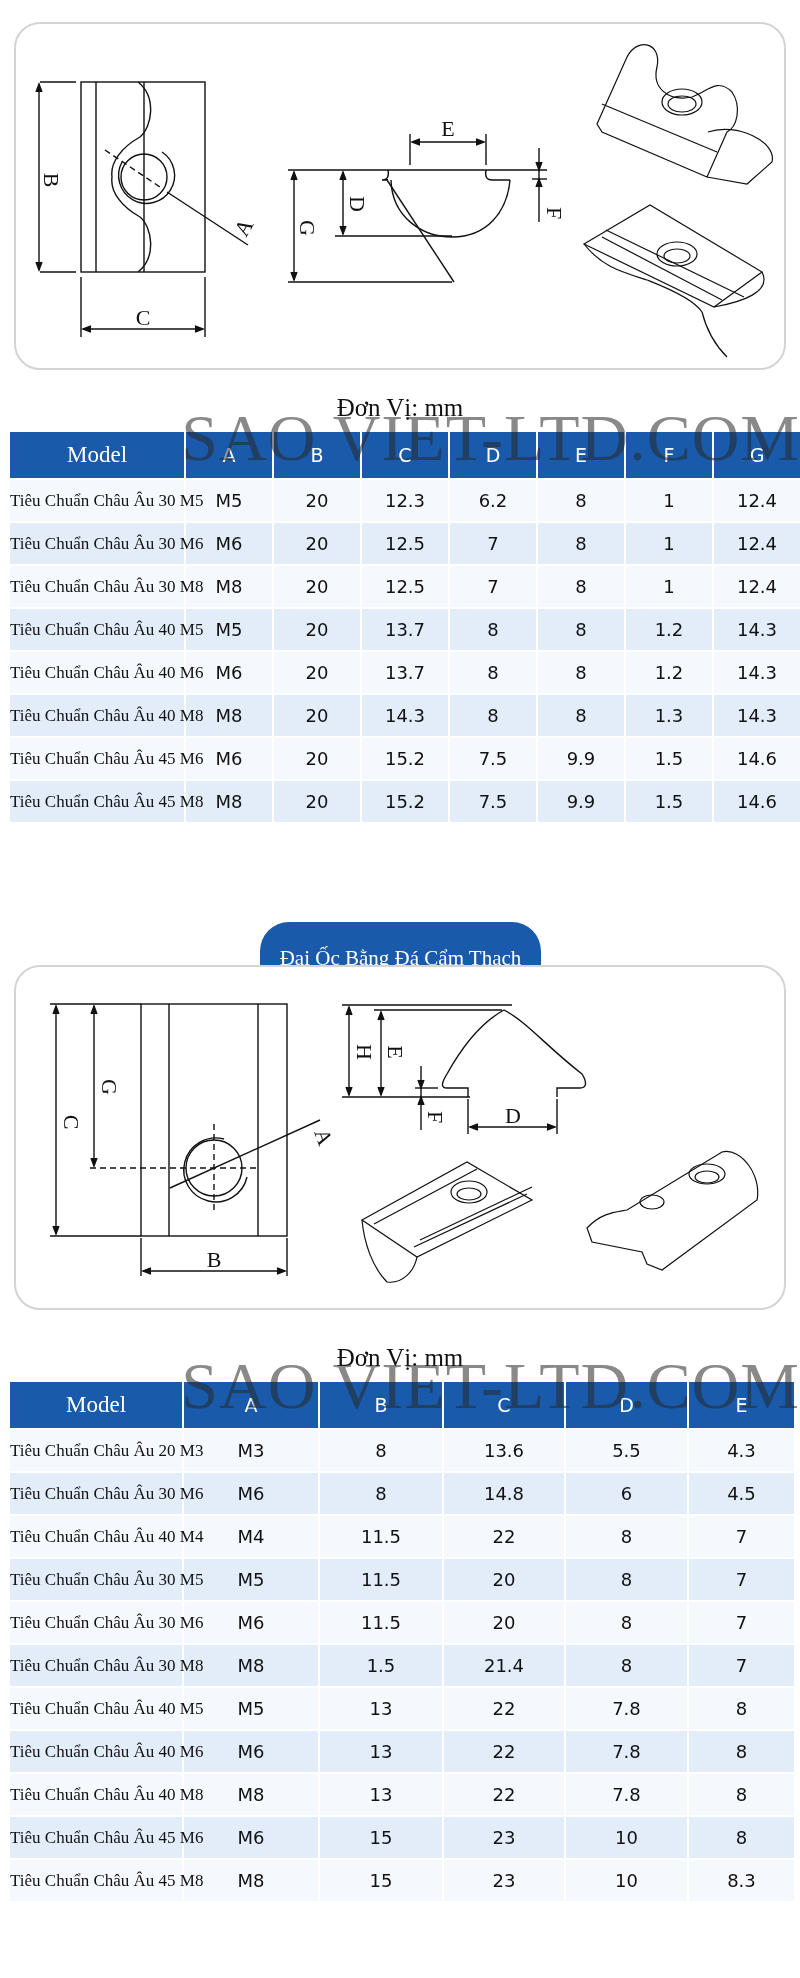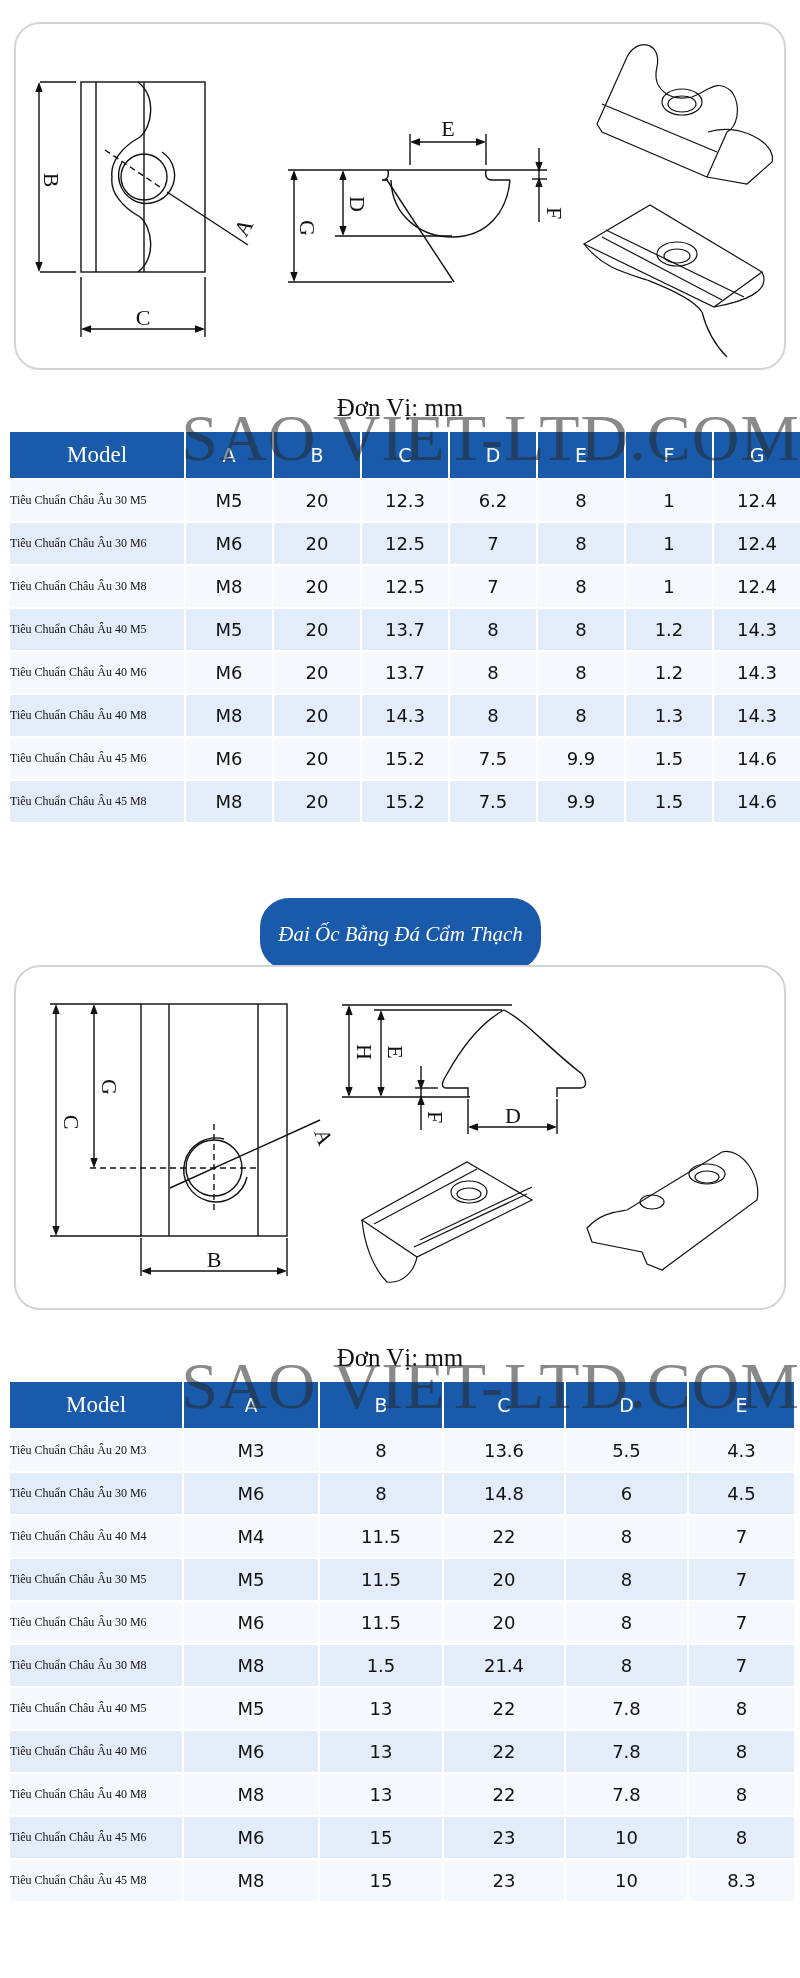--- a/index.html
+++ b/index.html
@@ -5,24 +5,24 @@
   html,body{margin:0;padding:0;background:#ffffff;}
   body{width:800px;height:1978px;position:relative;overflow:hidden;font-family:"Liberation Serif",serif;}
   .panel{position:absolute;left:14px;width:772px;border:2px solid #d4d4d4;border-radius:26px;background:#fff;box-sizing:border-box;}
   .panel svg{position:absolute;left:0;top:0;}
   .unit{position:absolute;left:0;width:800px;text-align:center;font-family:"Liberation Serif",serif;font-size:25px;color:#111;}
   .watermark{position:absolute;left:0;width:800px;text-align:right;font-family:"Liberation Serif",serif;font-size:66px;letter-spacing:1px;color:rgba(40,40,40,0.55);pointer-events:none;z-index:5;white-space:nowrap;}
   table.spec{position:absolute;left:8px;border-collapse:separate;border-spacing:2px 2px;table-layout:fixed;}
   table.spec th{background:#1a5aaa;color:#fff;font-weight:normal;height:44px;font-family:"DejaVu Sans",sans-serif;font-size:19px;}
   table.spec th.model{font-family:"Liberation Serif",serif;font-size:23px;margin-left:12px;}
   table.spec td{height:41px;text-align:center;font-family:"DejaVu Sans",sans-serif;font-size:18px;color:#111;padding:0;}
-  table.spec td.model{font-family:"Liberation Serif",serif;font-size:12px;text-align:left;white-space:nowrap;}
+  table.spec td.model{font-family:"Liberation Serif",serif;font-size:17px;text-align:center;white-space:nowrap;}
   table.spec tr.odd td{background:#f5f8fd;}
   table.spec tr.even td{background:#e2edf9;}
-  .pill{position:absolute;left:260px;top:898px;width:281px;height:72px;background:#1a5aaa;border-radius:29px;color:#fff;font-family:"Liberation Serif",serif;font-size:21px;display:flex;align-items:center;justify-content:center;white-space:nowrap;font-style:italic;}
+  .pill{position:absolute;left:260px;top:922px;width:281px;height:72px;background:#1a5aaa;border-radius:29px;color:#fff;font-family:"Liberation Serif",serif;font-size:21px;display:flex;align-items:center;justify-content:center;white-space:nowrap;}
   .lbl{font-family:"Liberation Serif",serif;font-size:22px;fill:#111;}
 </style>
 </head>
 <body>
 
 <div class="panel" style="top:22px;height:348px;">
   <svg width="772" height="348" viewBox="14 22 772 348" fill="none" stroke="#111" stroke-width="1.4">
 
     <g>
       <rect x="79" y="80" width="124" height="190"></rect>

